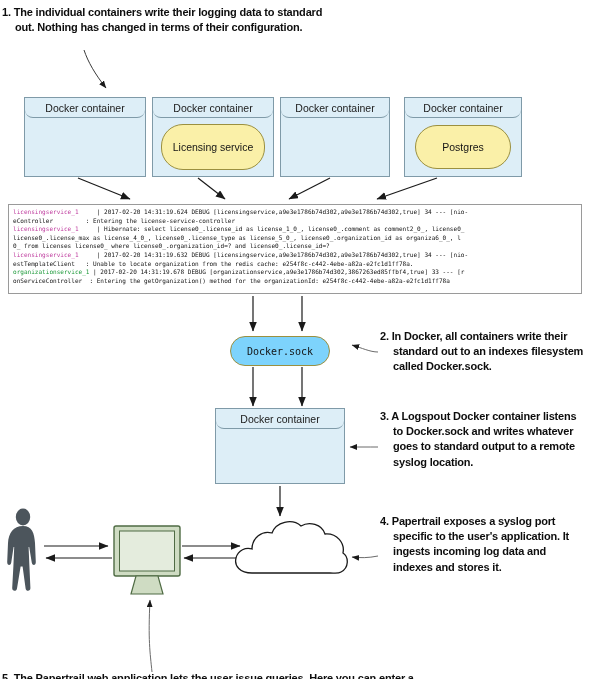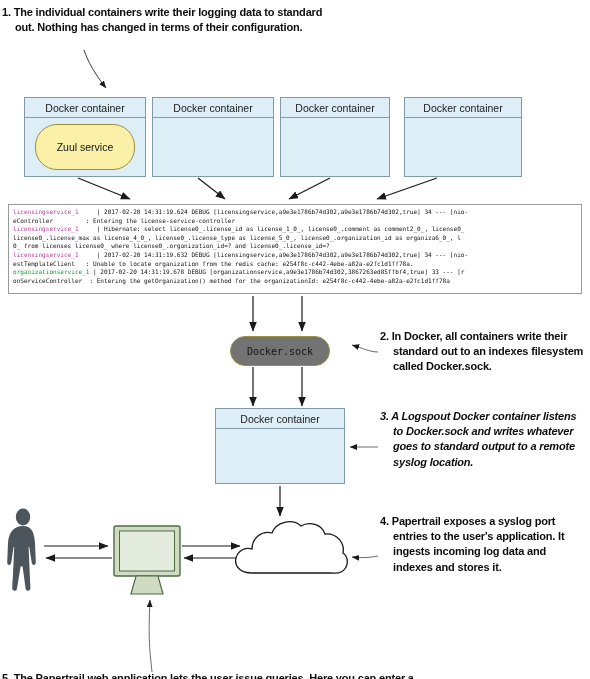--- a/index.html
+++ b/index.html
@@ -34,20 +34,21 @@
     box-sizing:border-box;
   }
   .dhead{
     height:20px;
     border-bottom:1px solid #7f9aa8;
     box-sizing:border-box;
     display:flex;align-items:center;justify-content:center;
     font-size:10.5px;
     color:#1a1a1a;
     font-family:"Liberation Sans", sans-serif;
+    border-radius:8px;
   }
   .dbody{
     position:relative;
     height:calc(100% - 20px);
     display:flex;align-items:center;justify-content:center;
   }
   .pill{
     background:#faf0a8;
     border:1px solid #9b9040;
     border-radius:22px;
@@ -77,21 +78,21 @@
     color:#141414;
     letter-spacing:0px;
   }
   .c-magenta{color:#c040a0;}
   .c-green{color:#1d9a3a;}
   .c-black{color:#141414;}
 
   
   .sockpill{
     position:absolute;
-    background:#737373;
+    background:#7dd3fc;
     border:1px solid #9b9040;
     border-radius:20px;
     display:flex;align-items:center;justify-content:center;
     font-family:"DejaVu Sans Mono", monospace;
     font-size:10px;
     color:#141414;
     box-sizing:border-box;
   }
 
   
@@ -116,35 +117,38 @@
 
 <div class="abs callout" style="left:2px;top:5px;width:330px;">
   <span class="callout-hang" style="display:block;">
     <span>1.</span>
     <span>The individual containers write their logging data to standard out. Nothing has changed in terms of their configuration.</span>
   </span>
 </div>
 
 <div class="dcontainer" style="left:24px;top:97px;width:122px;height:80px;">
   <div class="dhead">Docker container</div>
+</div>
+
+<div class="dcontainer" style="left:152px;top:97px;width:122px;height:80px;">
+  <div class="dhead">Docker container</div>
   <div class="dbody">
-    <div class="pill" style="width:100px;height:46px;">Zuul service</div>
+    <div class="pill" style="width:104px;height:46px;">Licensing service</div>
   </div>
 </div>
 
-<div class="dcontainer" style="left:152px;top:97px;width:122px;height:80px;">
-  <div class="dhead">Docker container</div>
-</div>
-
 <div class="dcontainer" style="left:280px;top:97px;width:110px;height:80px;">
   <div class="dhead">Docker container</div>
 </div>
 
 <div class="dcontainer" style="left:404px;top:97px;width:118px;height:80px;">
   <div class="dhead">Docker container</div>
+  <div class="dbody">
+    <div class="pill" style="width:96px;height:44px;">Postgres</div>
+  </div>
 </div>
 
 <div class="logpanel" style="left:8px;top:204px;width:574px;height:90px;">
   <div id="log-lines">
       <div class="logline"><span class="c-magenta">licensingservice_1   </span><span class="c-black">  | 2017-02-20 14:31:19.624 DEBUG [licensingservice,a9e3e1786b74d302,a9e3e1786b74d302,true] 34 --- [nio-</span></div>
       <div class="logline"><span class="c-black">eController         : Entering the license-service-controller</span></div>
       <div class="logline"><span class="c-magenta">licensingservice_1   </span><span class="c-black">  | Hibernate: select license0_.license_id as license_1_0_, license0_.comment as comment2_0_, license0_</span></div>
       <div class="logline"><span class="c-black">license0_.license_max as license_4_0_, license0_.license_type as license_5_0_, license0_.organization_id as organiza6_0_, l</span></div>
       <div class="logline"><span class="c-black">0_ from licenses license0_ where license0_.organization_id=? and license0_.license_id=?</span></div>
       <div class="logline"><span class="c-magenta">licensingservice_1   </span><span class="c-black">  | 2017-02-20 14:31:19.632 DEBUG [licensingservice,a9e3e1786b74d302,a9e3e1786b74d302,true] 34 --- [nio-</span></div>
@@ -161,30 +165,30 @@
 </div>
 
 <div class="abs callout" style="left:380px;top:329px;width:205px;">
   <span class="callout-hang" style="display:block;">
     <span>2.</span>
     <span>In Docker, all containers write their standard out to an indexes filesystem called Docker.sock.</span>
   </span>
 </div>
 
 <div class="abs callout" style="left:380px;top:409px;width:205px;">
-  <span class="callout-hang" style="display:block;font-style:italic;">
+  <span class="callout-hang" style="display:block;">
     <span>3.</span>
     <span>A Logspout Docker container listens to Docker.sock and writes whatever goes to standard output to a remote syslog location.</span>
   </span>
 </div>
 
 <div class="abs callout" style="left:380px;top:514px;width:208px;">
   <span class="callout-hang" style="display:block;">
     <span>4.</span>
-    <span>Papertrail exposes a syslog port entries to the user's application. It ingests incoming log data and indexes and stores it.</span>
+    <span>Papertrail exposes a syslog port specific to the user's application. It ingests incoming log data and indexes and stores it.</span>
   </span>
 </div>
 
 <div class="cloudwrap" style="left:232px;top:519px;width:140px;height:72px;">
   <div class="cloudlabel" style="top:36px;left:3px;">Papertrail</div>
 </div>
 
 <div class="abs callout" style="left:2px;top:671px;width:430px;">
   <span class="callout-hang" style="display:block;">
     <span>5.</span>

